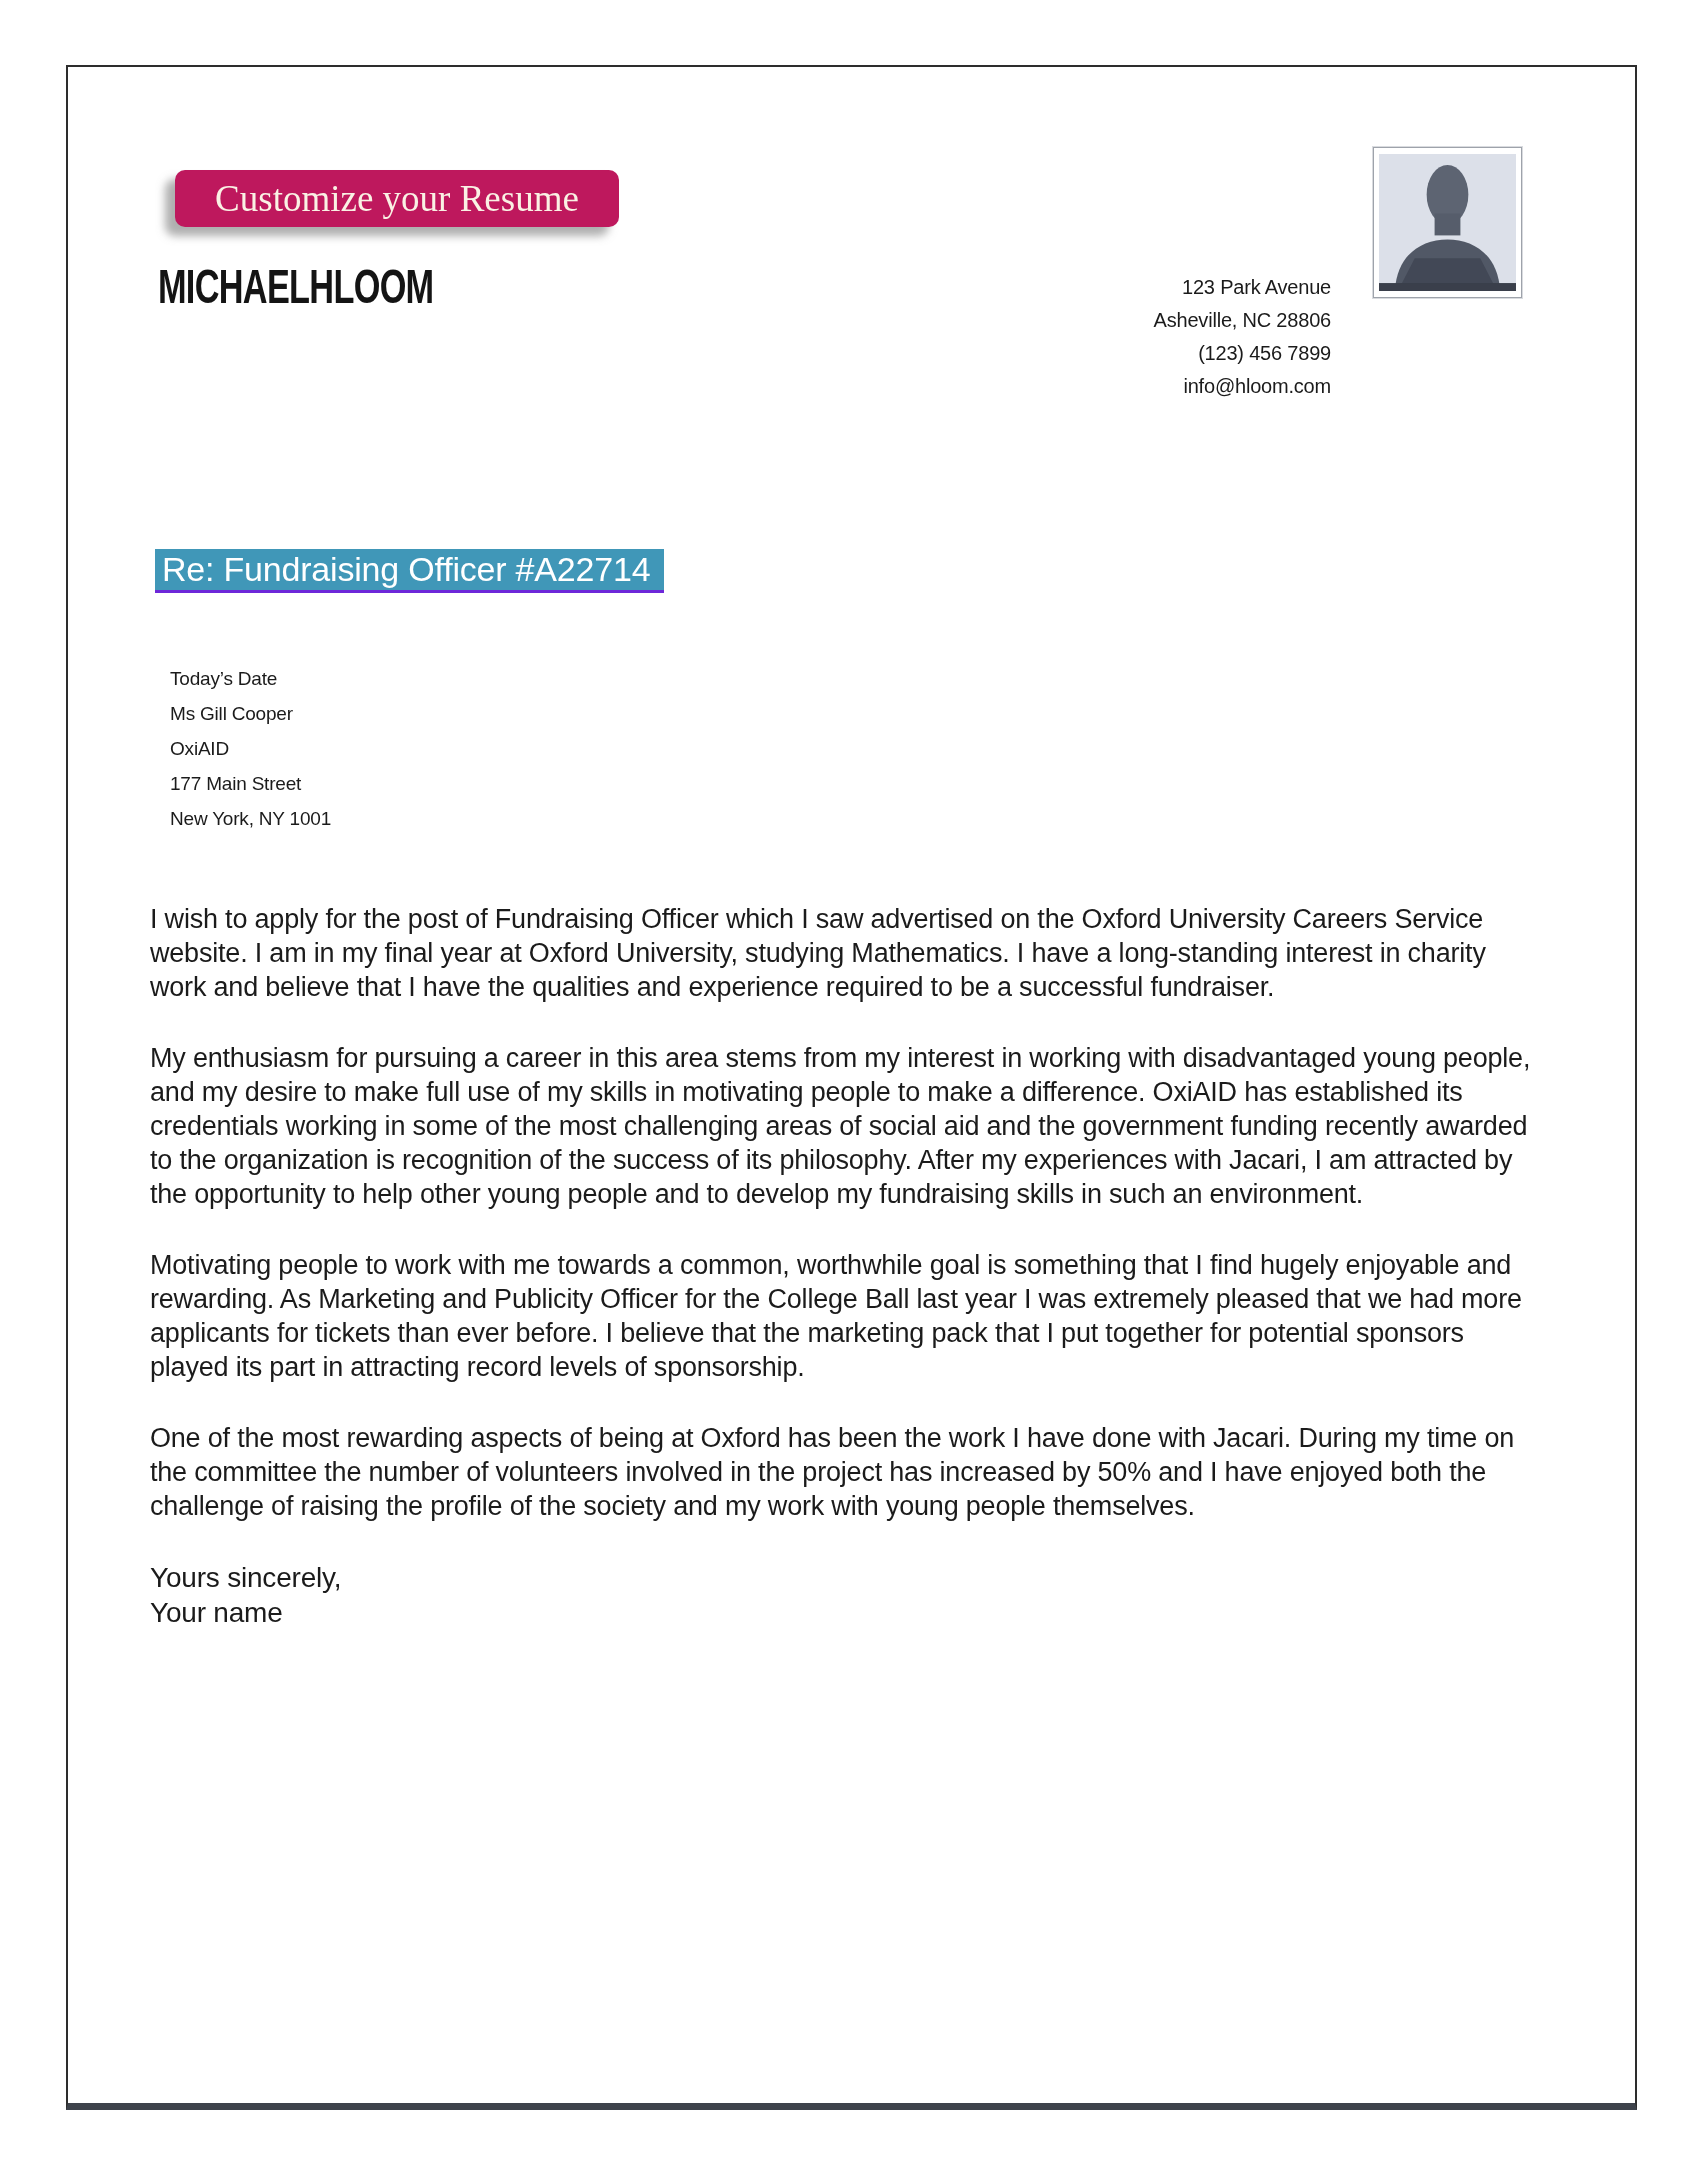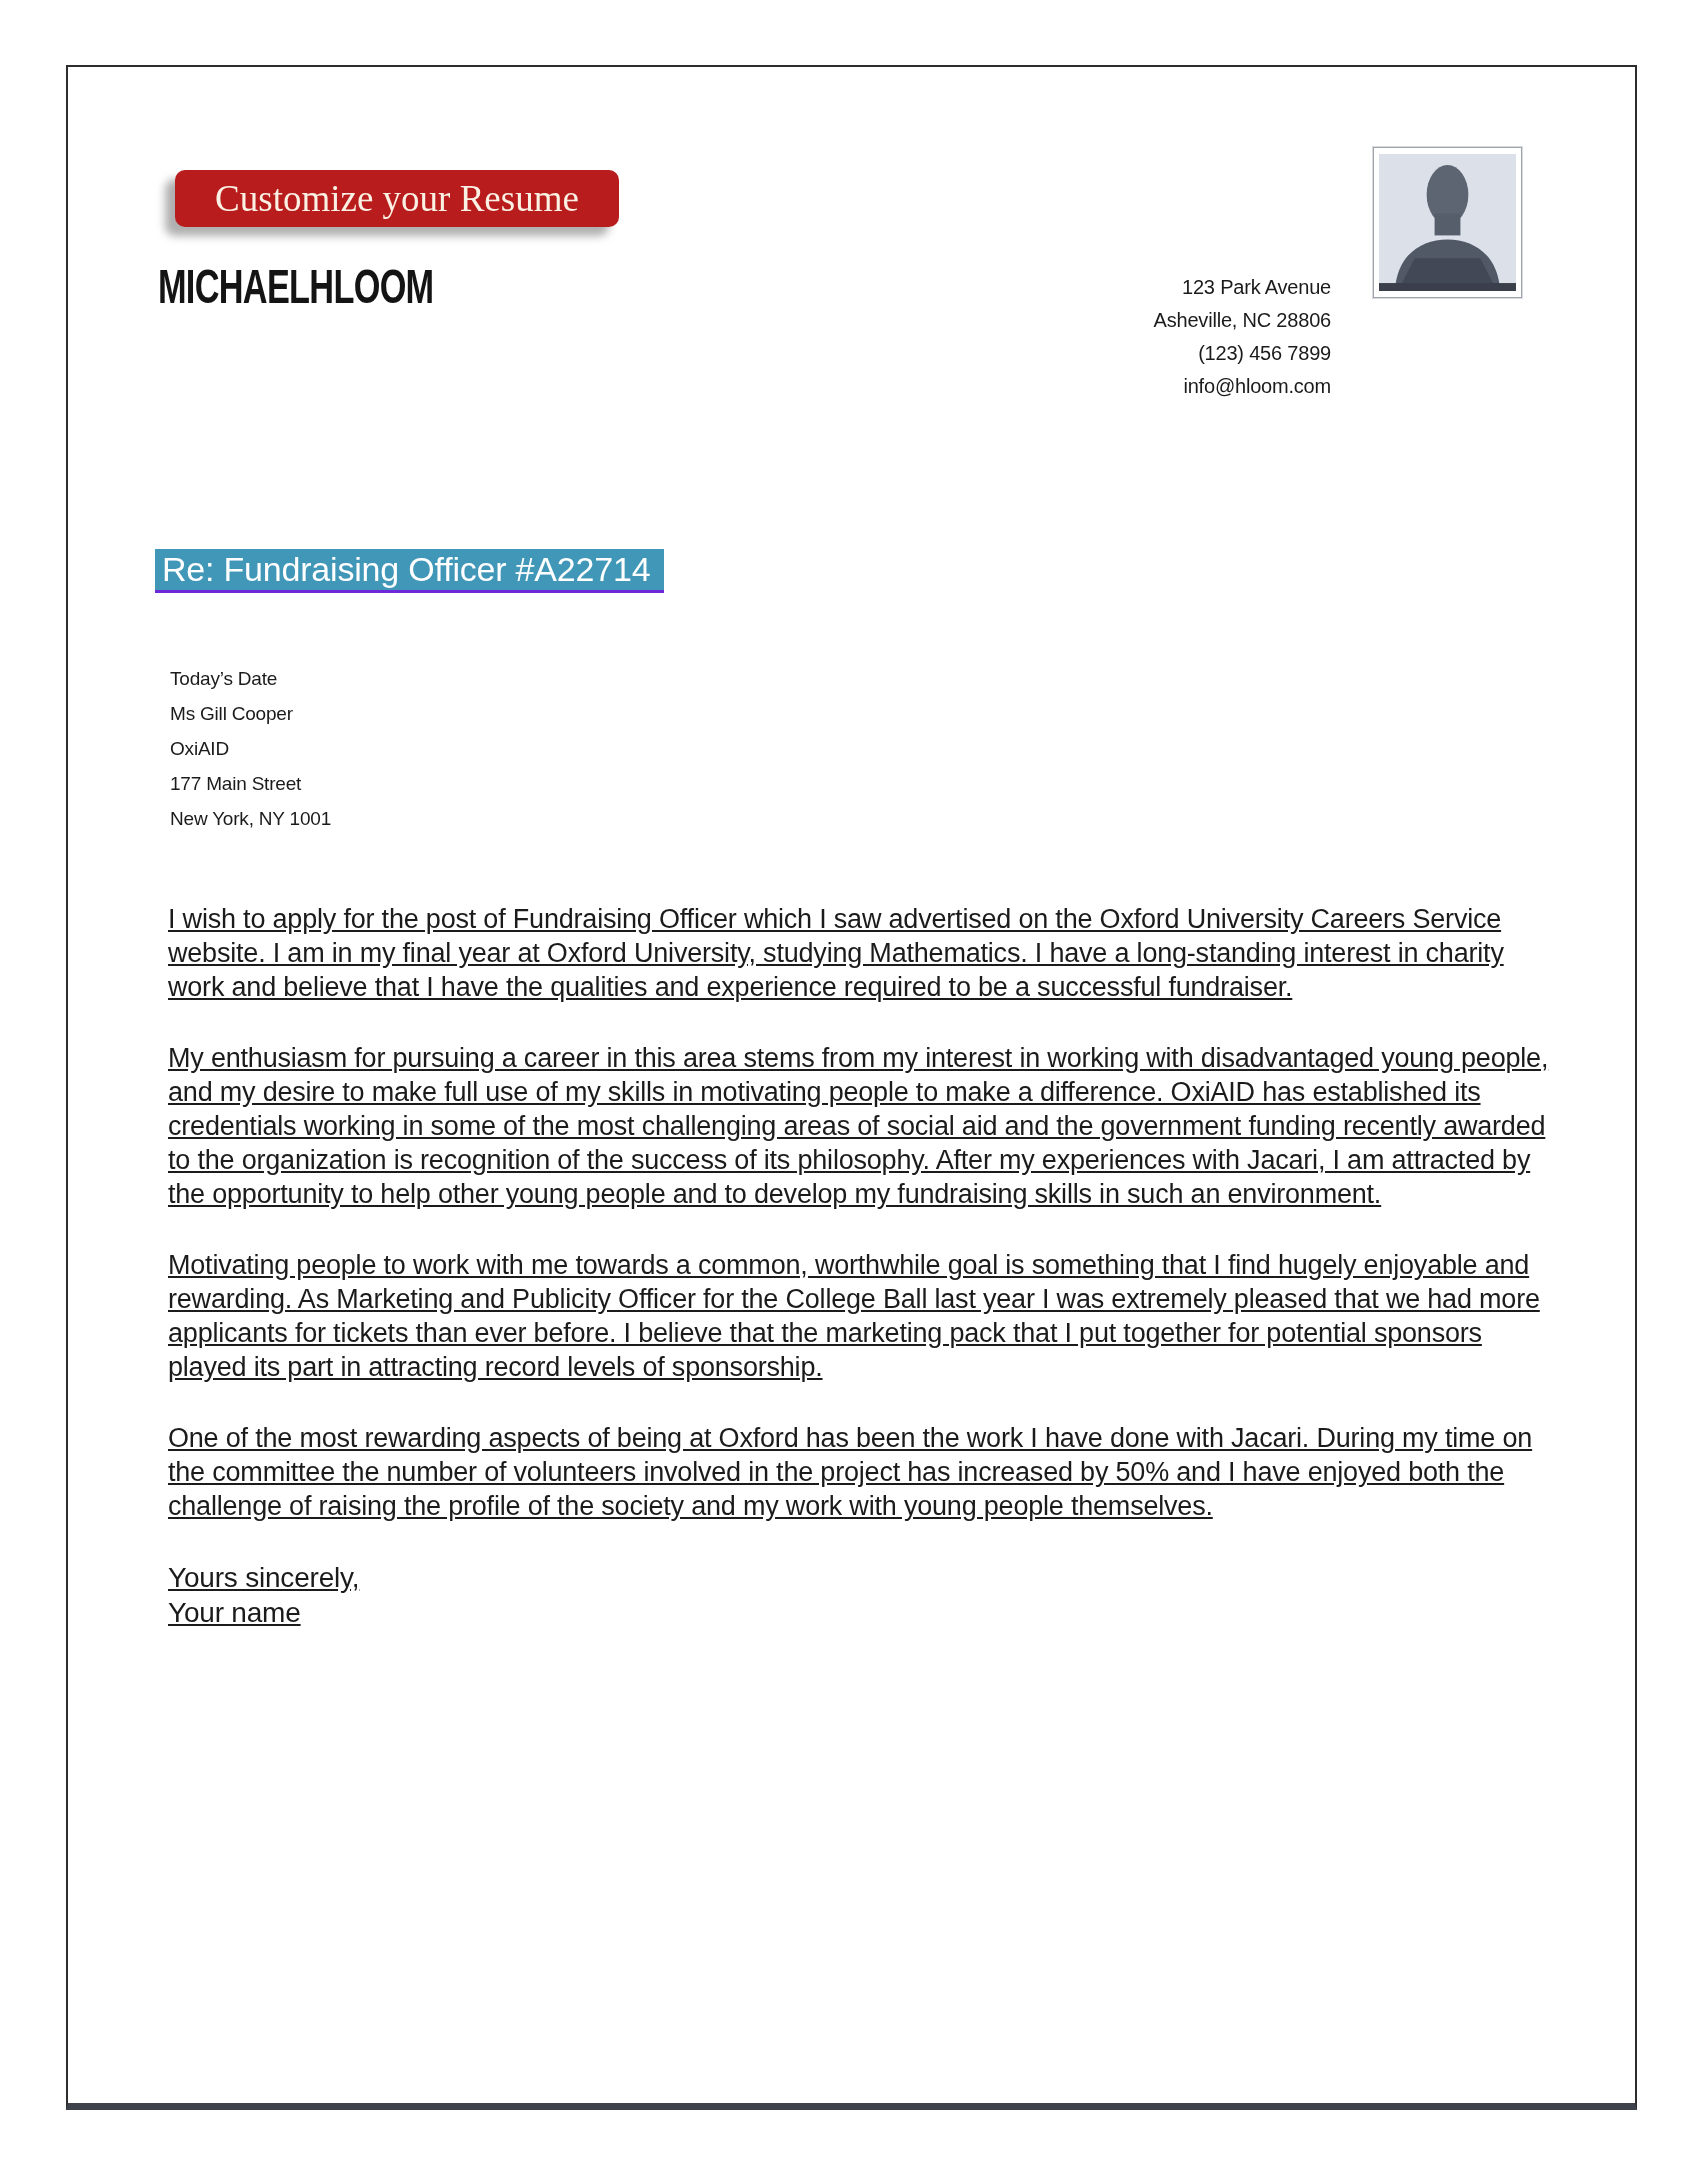--- a/index.html
+++ b/index.html
@@ -15,21 +15,21 @@
   .page {
     position: absolute; left: 66px; top: 65px;
     width: 1571px; height: 2045px;
     background: #ffffff;
     border: 2px solid #2d2d2d;
     border-bottom: 7px solid #3e434b;
   }
   .customize-btn {
     position: absolute; left: 107px; top: 103px;
     width: 444px; height: 57px;
-    background: #b91c1c;
+    background: #be185d;
     border-radius: 10px;
     box-shadow: -10px 9px 8px rgba(110,110,110,0.55);
     display: flex; align-items: center; justify-content: center;
     font-family: "Liberation Serif", serif;
     font-size: 37px; color: #faf1e4;
     cursor: pointer;
     white-space: nowrap;
   }
   .name {
     position: absolute; left: 90px; top: 194px;
@@ -65,25 +65,24 @@
     padding: 0 14px 0 7px;
     white-space: nowrap;
     letter-spacing: -0.2px;
   }
   .recipient {
     position: absolute; left: 102px; top: 594px;
     font-size: 19px; line-height: 35px;
     letter-spacing: -0.2px;
   }
   .body-text {
-    position: absolute; left: 100px; top: 835px;
+    position: absolute; left: 82px; top: 835px;
     width: 1381px;
     font-size: 27px; line-height: 34px;
     letter-spacing: -0.2px;
-    text-decoration: underline;
   }
   .body-text p { margin: 0 0 37px 0; }
   .closing { margin-top: 36px; font-size: 28px; line-height: 35px; }
 </style>
 </head>
 <body>
 
 <div class="page">
 
   <div class="customize-btn">Customize your Resume</div>

